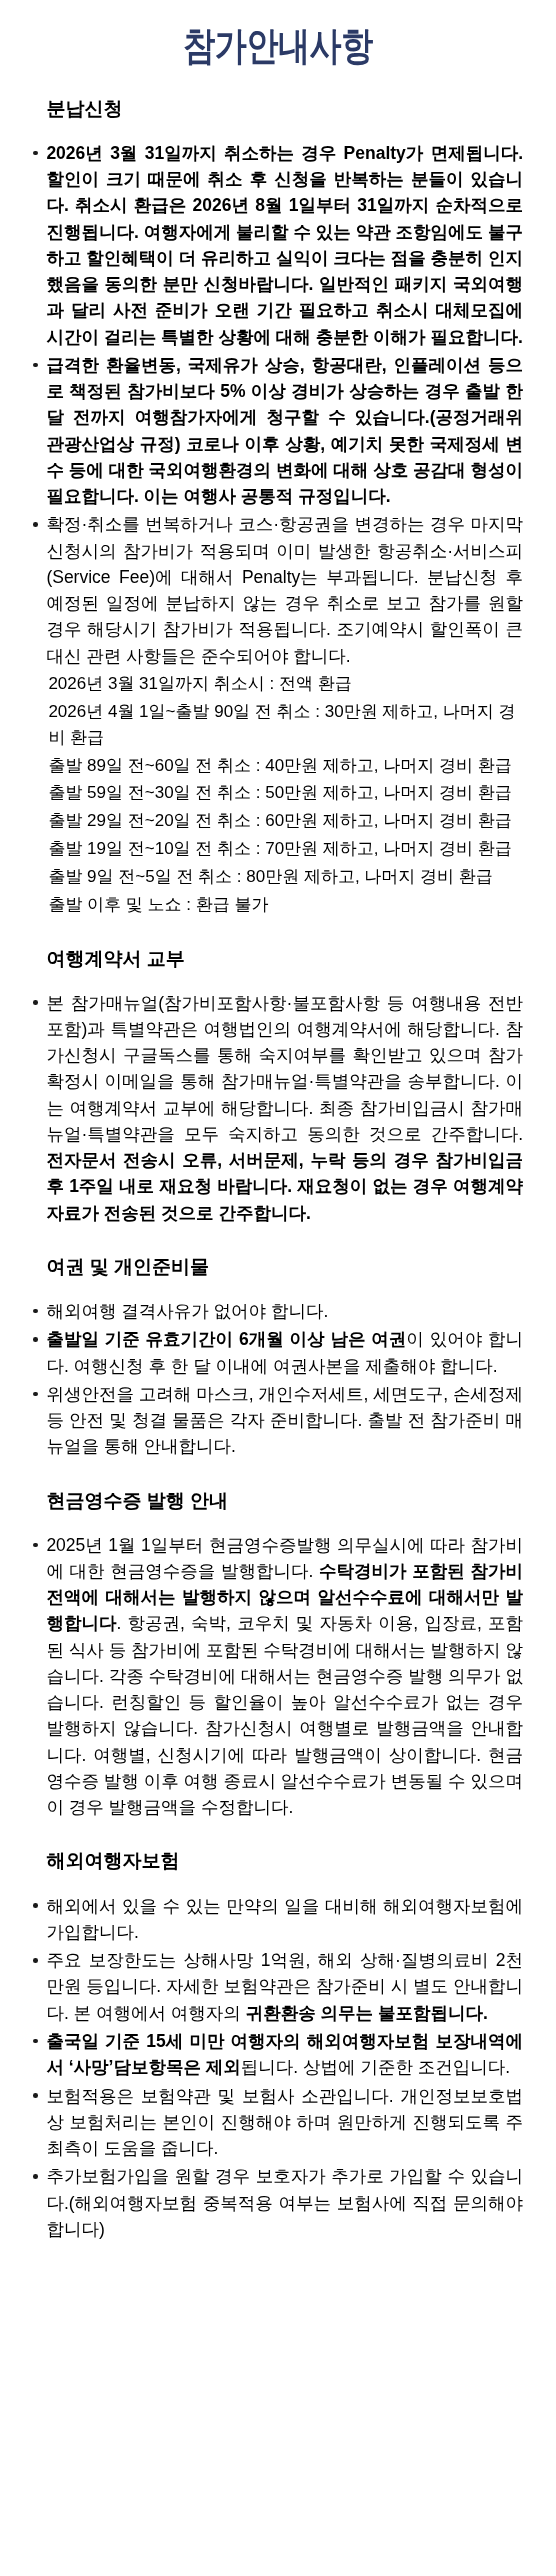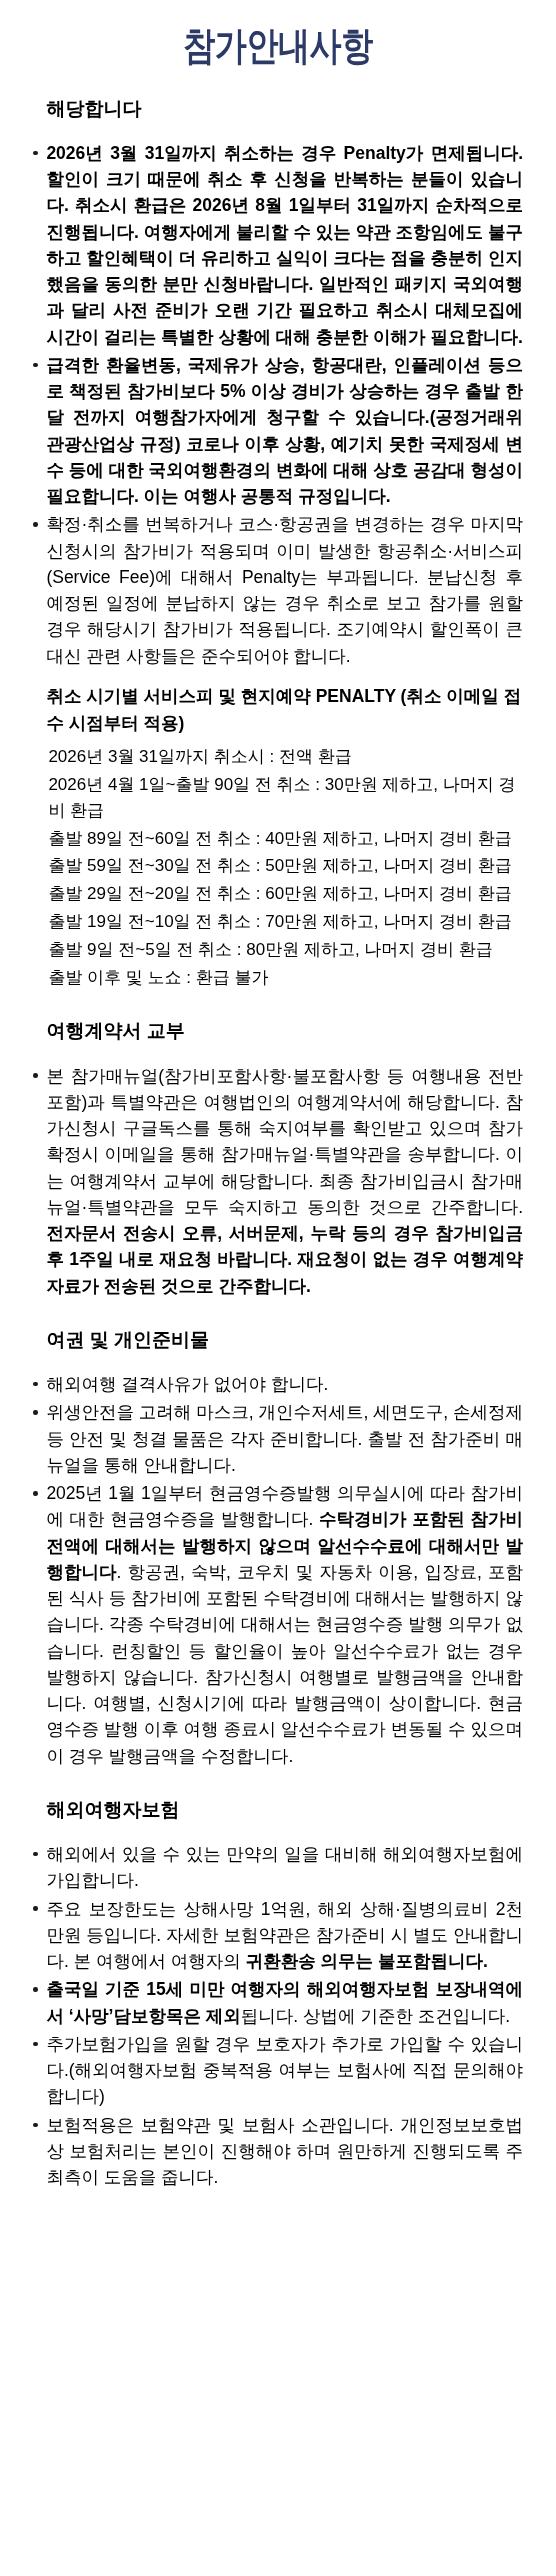--- a/index.html
+++ b/index.html
@@ -89,52 +89,53 @@
   }
 
   .b { font-weight: 700; }
 </style>
 </head>
 <body>
 
 <main>
   <div id="content">
       <h1 class="block-title">참가안내사항</h1>
-      <h2 class="section-heading">해당합니다</h2>
+      <h2 class="section-heading">분납신청</h2>
       <ul class="bullets">
         <li><span class="b">2026년 3월 31일까지 취소하는 경우 Penalty가 면제됩니다. 할인이 크기 때문에 취소 후 신청을 반복하는 분들이 있습니다. 취소시 환급은 2026년 8월 1일부터 31일까지 순차적으로 진행됩니다. 여행자에게 불리할 수 있는 약관 조항임에도 불구하고 할인혜택이 더 유리하고 실익이 크다는 점을 충분히 인지했음을 동의한 분만 신청바랍니다. 일반적인 패키지 국외여행과 달리 사전 준비가 오랜 기간 필요하고 취소시 대체모집에 시간이 걸리는 특별한 상황에 대해 충분한 이해가 필요합니다.</span></li>
         <li><span class="b">급격한 환율변동, 국제유가 상승, 항공대란, 인플레이션 등으로 책정된 참가비보다 5% 이상 경비가 상승하는 경우 출발 한달 전까지 여행참가자에게 청구할 수 있습니다.(공정거래위 관광산업상 규정) 코로나 이후 상황, 예기치 못한 국제정세 변수 등에 대한 국외여행환경의 변화에 대해 상호 공감대 형성이 필요합니다. 이는 여행사 공통적 규정입니다.</span></li>
         <li><span>확정·취소를 번복하거나 코스·항공권을 변경하는 경우 마지막 신청시의 참가비가 적용되며 이미 발생한 항공취소·서비스피(Service Fee)에 대해서 Penalty는 부과됩니다. 분납신청 후 예정된 일정에 분납하지 않는 경우 취소로 보고 참가를 원할 경우 해당시기 참가비가 적용됩니다. 조기예약시 할인폭이 큰 대신 관련 사항들은 준수되어야 합니다.</span></li>
       </ul>
-      <p class="subheading">취소 시기별 서비스피 및 현지예약 PENALTY (취소 이메일 접수 시점부터 적용)</p>
       <div class="lines">
         <p>2026년 3월 31일까지 취소시 : 전액 환급</p>
         <p>2026년 4월 1일~출발 90일 전 취소 : 30만원 제하고, 나머지 경비 환급</p>
         <p>출발 89일 전~60일 전 취소 : 40만원 제하고, 나머지 경비 환급</p>
         <p>출발 59일 전~30일 전 취소 : 50만원 제하고, 나머지 경비 환급</p>
         <p>출발 29일 전~20일 전 취소 : 60만원 제하고, 나머지 경비 환급</p>
         <p>출발 19일 전~10일 전 취소 : 70만원 제하고, 나머지 경비 환급</p>
         <p>출발 9일 전~5일 전 취소 : 80만원 제하고, 나머지 경비 환급</p>
         <p>출발 이후 및 노쇼 : 환급 불가</p>
       </div>
       <h2 class="section-heading">여행계약서 교부</h2>
       <ul class="bullets">
         <li><span>본 참가매뉴얼(참가비포함사항·불포함사항 등 여행내용 전반포함)과 특별약관은 여행법인의 여행계약서에 해당합니다. 참가신청시 구글독스를 통해 숙지여부를 확인받고 있으며 참가확정시 이메일을 통해 참가매뉴얼·특별약관을 송부합니다. 이는 여행계약서 교부에 해당합니다. 최종 참가비입금시 참가매뉴얼·특별약관을 모두 숙지하고 동의한 것으로 간주합니다. </span><span class="b">전자문서 전송시 오류, 서버문제, 누락 등의 경우 참가비입금 후 1주일 내로 재요청 바랍니다. 재요청이 없는 경우 여행계약 자료가 전송된 것으로 간주합니다.</span></li>
       </ul>
       <h2 class="section-heading">여권 및 개인준비물</h2>
       <ul class="bullets">
         <li><span>해외여행 결격사유가 없어야 합니다.</span></li>
+        <li><span class="b">출발일 기준 유효기간이 6개월 이상 남은 여권</span><span>이 있어야 합니다. 여행신청 후 한 달 이내에 여권사본을 제출해야 합니다.</span></li>
         <li><span>위생안전을 고려해 마스크, 개인수저세트, 세면도구, 손세정제 등 안전 및 청결 물품은 각자 준비합니다. 출발 전 참가준비 매뉴얼을 통해 안내합니다.</span></li>
       </ul>
+      <h2 class="section-heading">현금영수증 발행 안내</h2>
       <ul class="bullets">
         <li><span>2025년 1월 1일부터 현금영수증발행 의무실시에 따라 참가비에 대한 현금영수증을 발행합니다. </span><span class="b">수탁경비가 포함된 참가비 전액에 대해서는 발행하지 않으며 알선수수료에 대해서만 발행합니다</span><span>. 항공권, 숙박, 코우치 및 자동차 이용, 입장료, 포함된 식사 등 참가비에 포함된 수탁경비에 대해서는 발행하지 않습니다. 각종 수탁경비에 대해서는 현금영수증 발행 의무가 없습니다. 런칭할인 등 할인율이 높아 알선수수료가 없는 경우 발행하지 않습니다. 참가신청시 여행별로 발행금액을 안내합니다. 여행별, 신청시기에 따라 발행금액이 상이합니다. 현금영수증 발행 이후 여행 종료시 알선수수료가 변동될 수 있으며 이 경우 발행금액을 수정합니다.</span></li>
       </ul>
       <h2 class="section-heading">해외여행자보험</h2>
       <ul class="bullets">
         <li><span>해외에서 있을 수 있는 만약의 일을 대비해 해외여행자보험에 가입합니다.</span></li>
         <li><span>주요 보장한도는 상해사망 1억원, 해외 상해·질병의료비 2천만원 등입니다. 자세한 보험약관은 참가준비 시 별도 안내합니다. 본 여행에서 여행자의 </span><span class="b">귀환환송 의무는 불포함됩니다.</span></li>
         <li><span class="b">출국일 기준 15세 미만 여행자의 해외여행자보험 보장내역에서 ‘사망’담보항목은 제외</span><span>됩니다. 상법에 기준한 조건입니다.</span></li>
+        <li><span>보험적용은 보험약관 및 보험사 소관입니다. 개인정보보호법상 보험처리는 본인이 진행해야 하며 원만하게 진행되도록 주최측이 도움을 줍니다.</span></li>
         <li><span>추가보험가입을 원할 경우 보호자가 추가로 가입할 수 있습니다.(해외여행자보험 중복적용 여부는 보험사에 직접 문의해야 합니다)</span></li>
-        <li><span>보험적용은 보험약관 및 보험사 소관입니다. 개인정보보호법상 보험처리는 본인이 진행해야 하며 원만하게 진행되도록 주최측이 도움을 줍니다.</span></li>
       </ul>
     </div>
 </main>
 
 
 </body></html>

